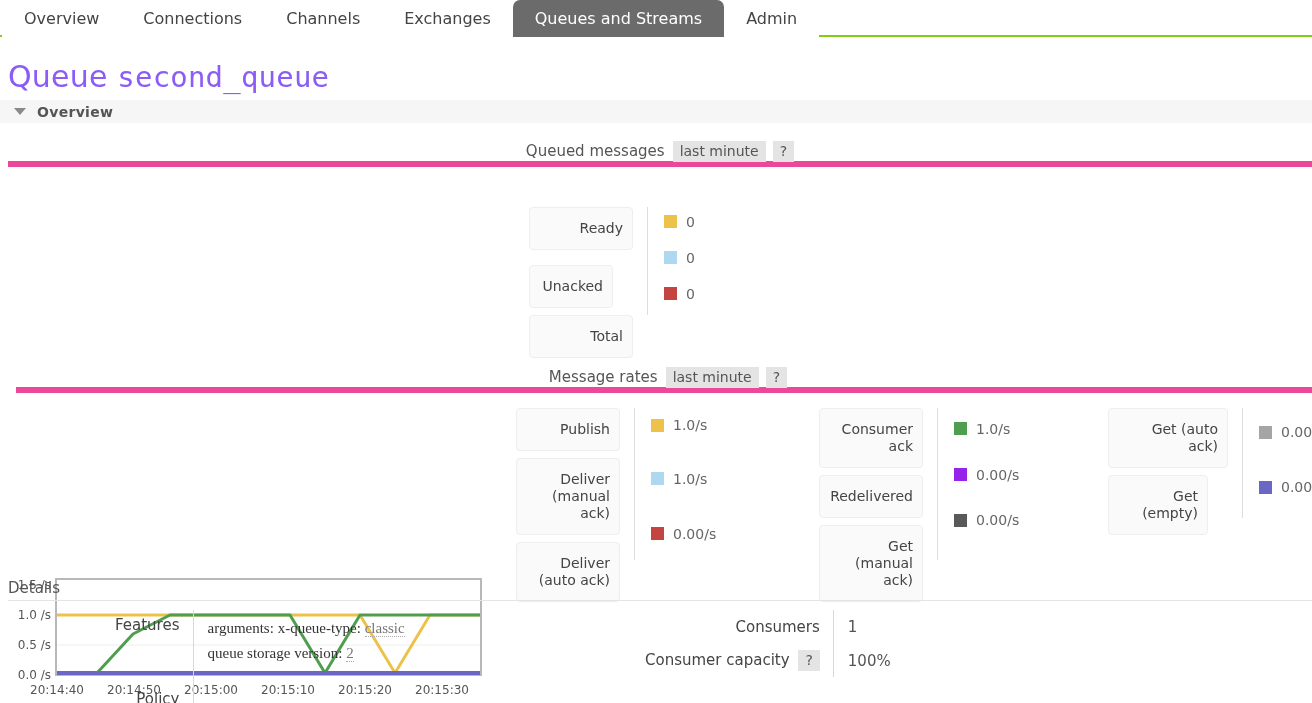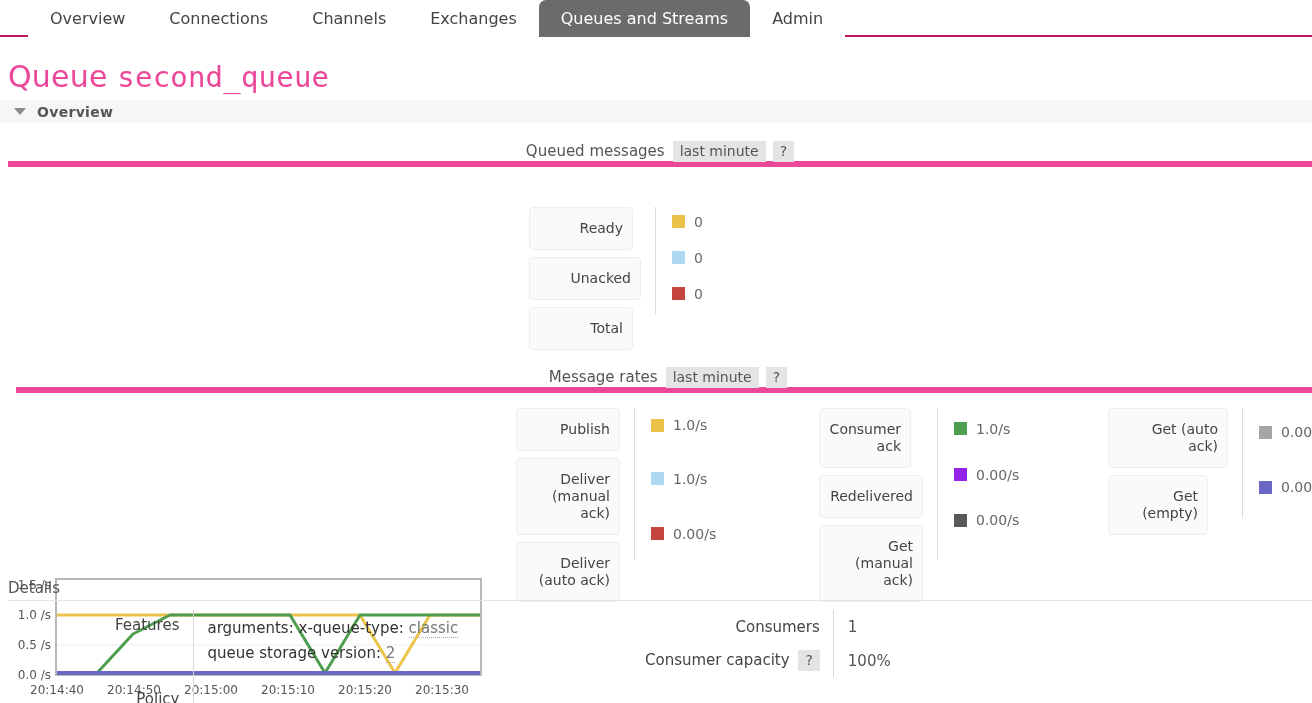--- a/index.html
+++ b/index.html
@@ -11,22 +11,22 @@
     color: #444444;
     overflow: hidden;
   }
 
   
   #nav-tabs {
     position: relative;
     height: 37px;
     width: 1312px;
     background: #ffffff;
-    border-bottom: 2px solid #be185d;
-    padding-left: 28px;
+    border-bottom: 2px solid #84cc16;
+    padding-left: 2px;
     white-space: nowrap;
     font-size: 0;
   }
   .nav-tab {
     display: inline-block;
     height: 37px;
     line-height: 37px;
     padding: 0 22px;
     font-size: 16px;
     color: #444444;
@@ -39,21 +39,21 @@
     background: #6b6b6b;
     color: #ffffff;
   }
 
   
   #page-title {
     margin: 0;
     padding: 22px 0 0 8px;
     font-size: 30px;
     font-weight: normal;
-    color: #ec4899;
+    color: #8b5cf6;
     letter-spacing: 0.2px;
   }
   #page-title .qname {
     font-family: "DejaVu Sans Mono", monospace;
     font-size: 29px;
   }
 
   
   #overview-bar {
     margin-top: 6px;
@@ -239,21 +239,21 @@
     <text x="239" y="324" text-anchor="middle" font-family="DejaVu Sans, sans-serif" font-size="12" fill="#555">20:15:10</text>
     <text x="319" y="324" text-anchor="middle" font-family="DejaVu Sans, sans-serif" font-size="12" fill="#555">20:15:20</text>
     <text x="398" y="324" text-anchor="middle" font-family="DejaVu Sans, sans-serif" font-size="12" fill="#555">20:15:30</text>
     <text x="478" y="324" text-anchor="middle" font-family="DejaVu Sans, sans-serif" font-size="12" fill="#555">20:15:40</text>
   </svg>
 </div>
 
 <div class="legend-group" style="left:529px; top:207px;">
   <div class="legend-labels">
     <div class="lg-label" style="width:104px;">Ready</div>
-    <div class="lg-label" style="width:112px;">Unacked</div>
+    <div class="lg-label" style="width:84px;margin-top:8px;">Unacked</div>
     <div class="lg-label" style="width:104px;">Total</div>
   </div>
   <div class="legend-values">
     <div class="lg-value" style="height:29px;">
       <span class="swatch" id="sw-q0" style="background: rgb(237, 194, 74);"></span>
       <span>0</span>
     </div>
     <div class="lg-value" style="height:29px;">
       <span class="swatch" id="sw-q1" style="background: rgb(174, 215, 240);"></span>
       <span>0</span>
@@ -319,21 +319,21 @@
     </div>
     <div class="lg-value" style="height:40px;">
       <span class="swatch" id="sw-a2" style="background: rgb(196, 68, 63);"></span>
       <span>0.00/s</span>
     </div>
   </div>
 </div>
 
 <div class="legend-group" style="left:819px; top:408px;">
   <div class="legend-labels">
-    <div class="lg-label" style="width:92px; white-space:pre-line;text-align:right;">Consumer
+    <div class="lg-label" style="width:104px; white-space:pre-line;text-align:right;">Consumer
 ack</div>
     <div class="lg-label" style="width:104px;">Redelivered</div>
     <div class="lg-label" style="width:104px; white-space:pre-line;">Get
 (manual
 ack)</div>
   </div>
   <div class="legend-values" style="height:152px;">
     <div class="lg-value" style="height:41px;">
       <span class="swatch" id="sw-b0" style="background: rgb(79, 158, 79);"></span>
       <span>1.0/s</span>
@@ -369,21 +369,21 @@
 </div>
 
 <div id="details-head">
   <span>Details</span>
 </div>
 
 <table class="detail-table" style="left:8px; top:610px;">
   <tbody>
       <tr>
     <td class="dt-key" style="width:185px;">Features</td>
-    <td class="dt-val" style="width:430px;">
+    <td class="dt-val" style="width:430px;font-family:Liberation Serif, serif;">
       <div class="arg-row">
         <span class="arg-key">arguments:</span>
         <span class="arg-key">x-queue-type:</span>
         <span class="arg-val">classic</span>
       </div>
       <div class="arg-row">
         <span class="arg-key">queue storage version:</span>
         <span class="arg-val">2</span>
       </div>
     </td>

